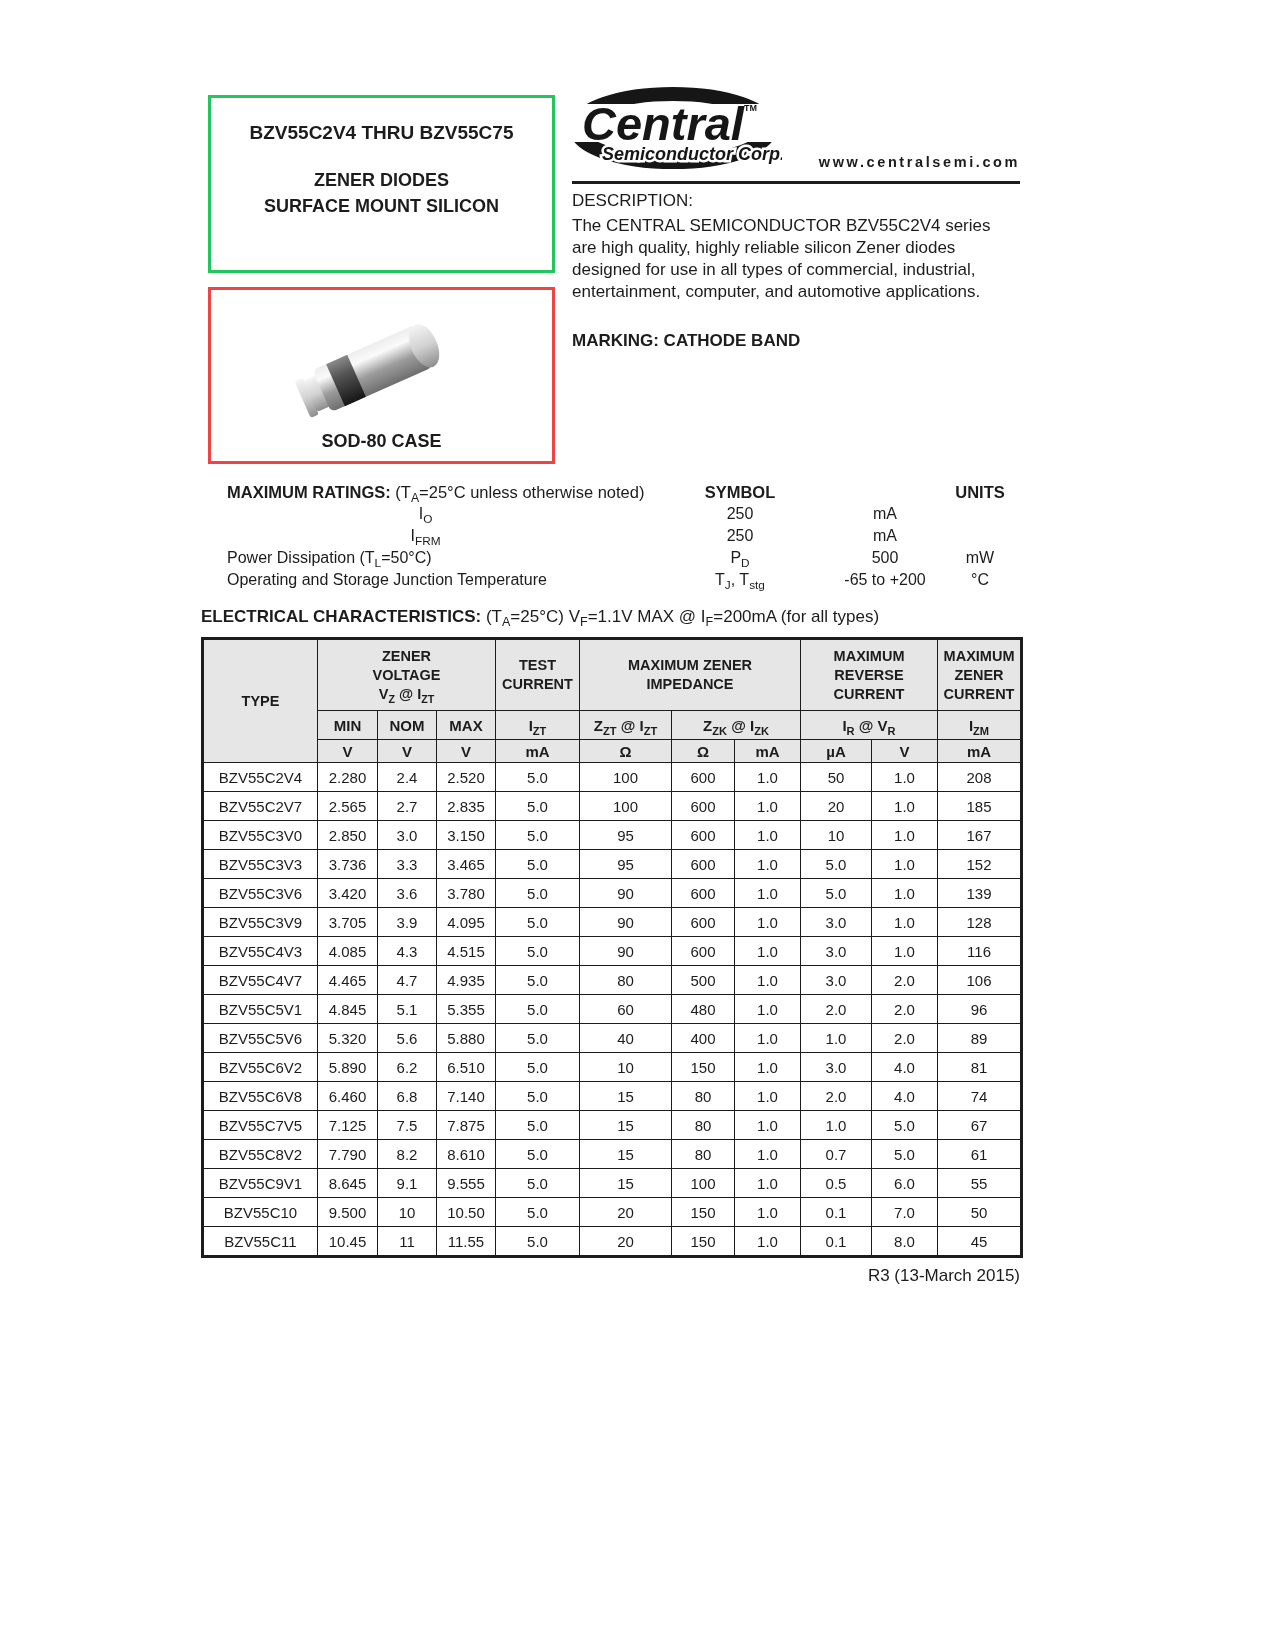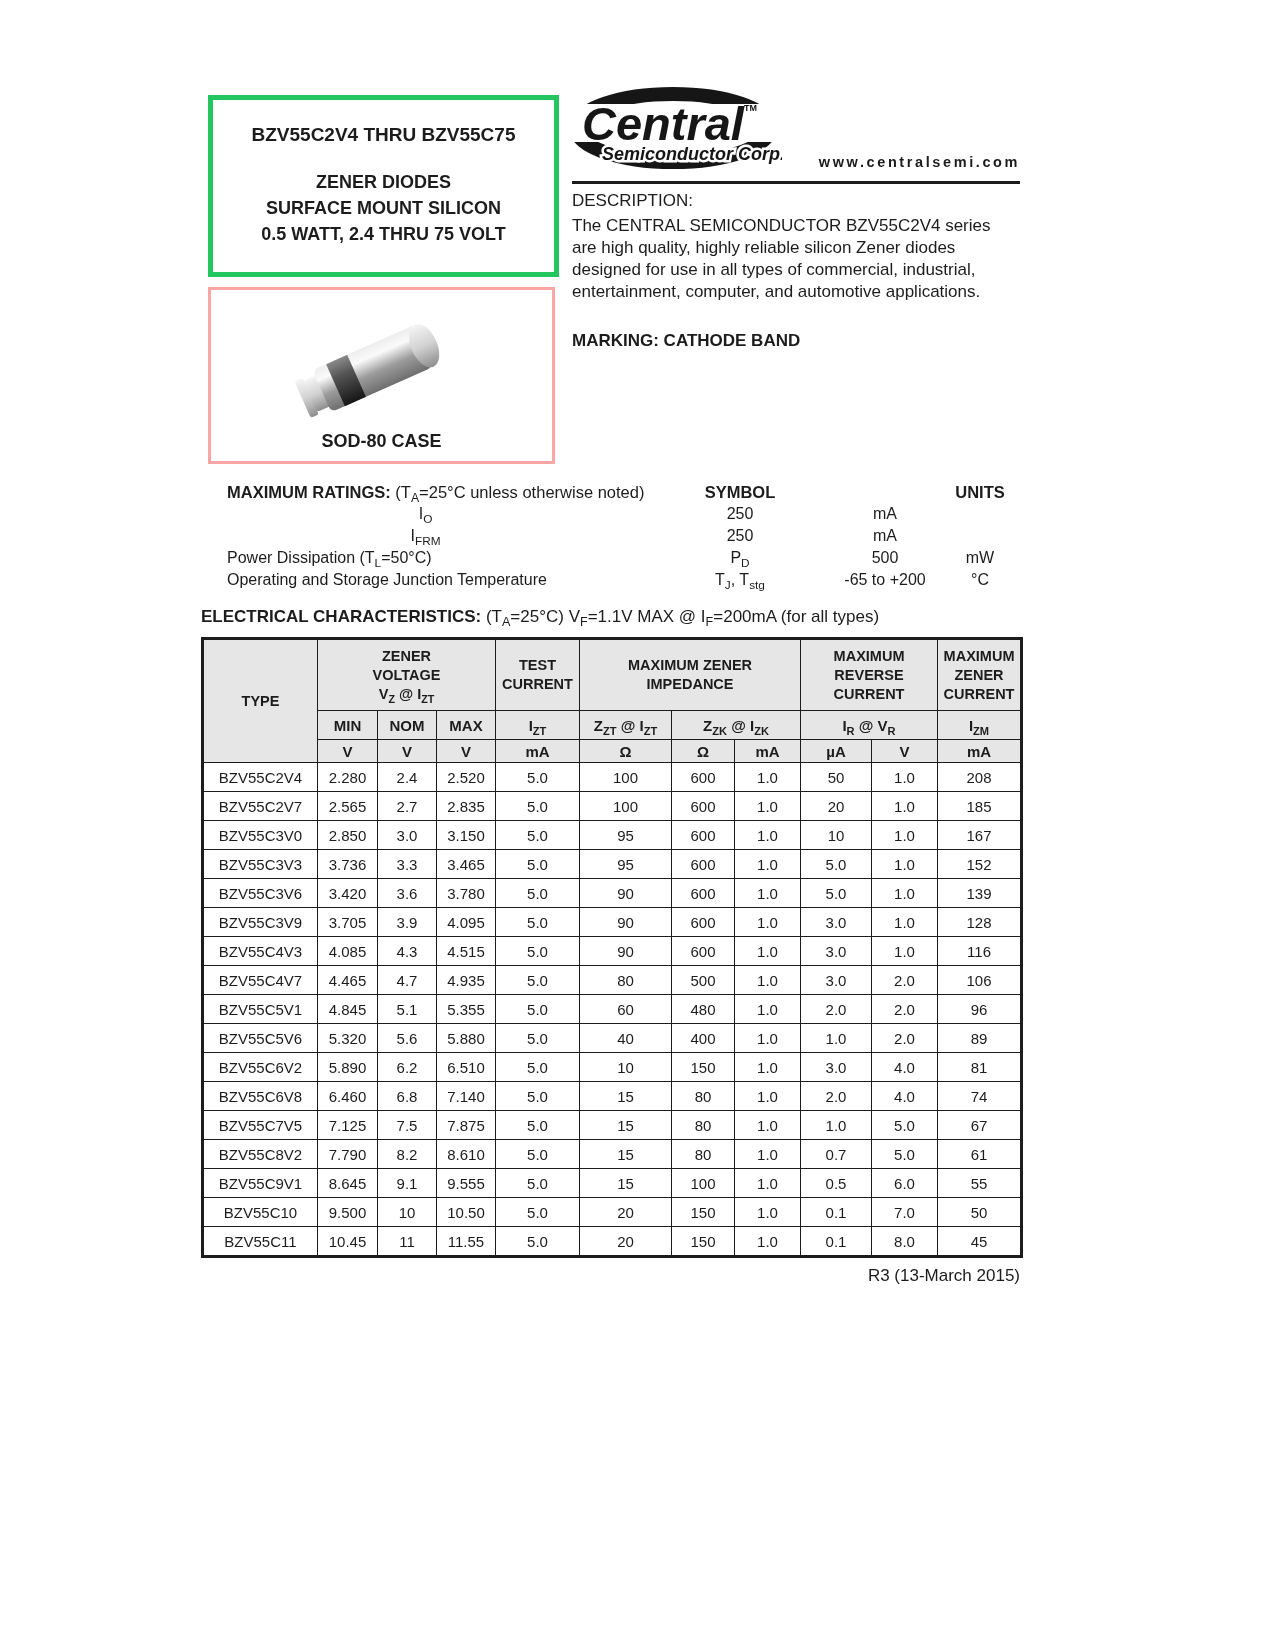--- a/index.html
+++ b/index.html
@@ -5,29 +5,29 @@
   html,body { margin:0; padding:0; background:#ffffff; }
   .page {
     position:relative; width:1275px; height:1650px; background:#ffffff;
     font-family:"Liberation Sans", sans-serif; color:#1c1c1c; overflow:hidden;
   }
   sub { font-size:74%; line-height:0; }
 
   
   .title-box {
     position:absolute; left:208px; top:95px; width:341px; height:172px;
-    border:5px solid #22c55e; text-align:center; font-weight:bold;
+    border:3px solid #22c55e; text-align:center; font-weight:bold;
   }
   .title-box .line1 { margin-top:24px; font-size:19px; }
   .title-box .block { margin-top:23px; font-size:18px; line-height:26px; }
 
   
   .case-box {
     position:absolute; left:208px; top:287px; width:341px; height:171px;
-    border:3px solid #fca5a5;
+    border:3px solid #ef4444;
   }
   .case-box svg { position:absolute; left:72px; top:12px; display:block; }
   .case-label {
     position:absolute; bottom:9px; width:100%; text-align:center;
     font-weight:bold; font-size:18px;
   }
 
   
   .logo { position:absolute; left:572px; top:84px; }
   .logo svg { display:block; }
@@ -82,21 +82,20 @@
 </head>
 <body>
 
 <div class="page">
 
   <div class="title-box">
     <div class="line1">BZV55C2V4 THRU BZV55C75</div>
     <div class="block">
       <div>ZENER DIODES</div>
       <div>SURFACE MOUNT SILICON</div>
-      <div>0.5 WATT, 2.4 THRU 75 VOLT</div>
     </div>
   </div>
 
   <div class="logo">
     <svg width="210" height="90" viewBox="0 0 210 90">
       <ellipse cx="101" cy="44" rx="97" ry="34" fill="none" stroke="#161616" stroke-width="14"></ellipse>
       <rect x="0" y="20" width="210" height="38" fill="#ffffff"></rect>
       <text x="10" y="56" font-family="Liberation Sans, sans-serif" font-size="47" font-weight="bold" font-style="italic" fill="#161616">Central</text>
       <text x="172" y="27" font-family="Liberation Sans, sans-serif" font-size="9" font-weight="bold" fill="#161616">TM</text>
       <text x="30" y="76" font-family="Liberation Sans, sans-serif" font-size="18" font-weight="bold" font-style="italic" fill="#161616" stroke="#ffffff" stroke-width="5" paint-order="stroke">Semiconductor Corp.</text>

